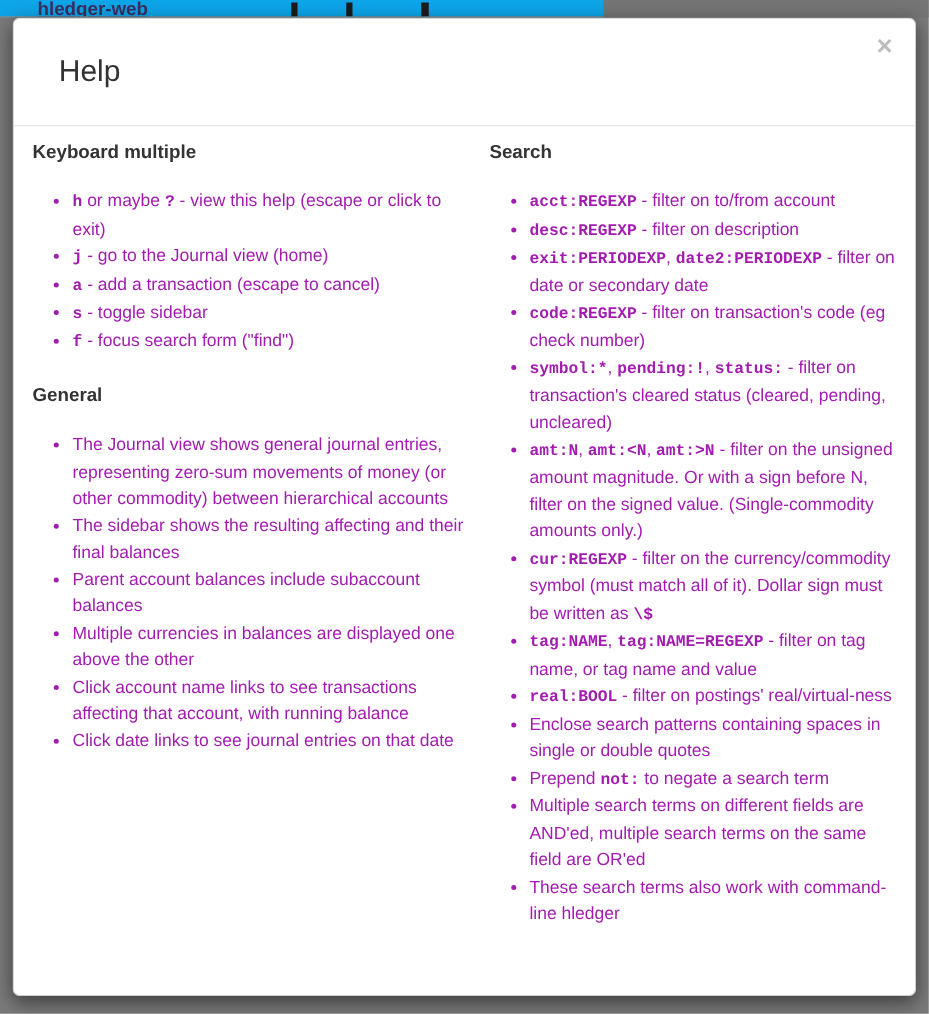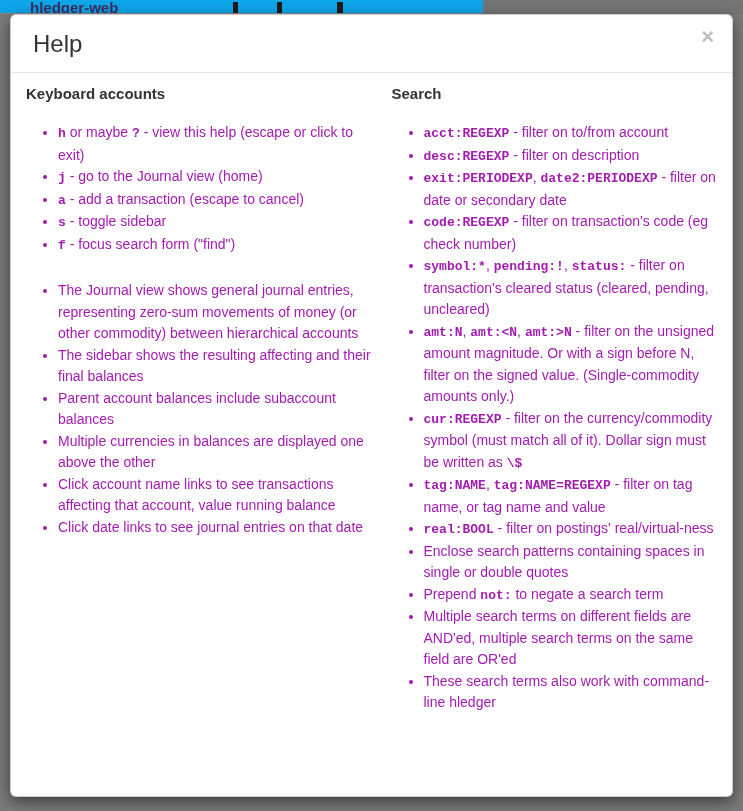--- a/index.html
+++ b/index.html
@@ -40,21 +40,21 @@
     border: 1px solid rgba(0,0,0,0.2);
     border-radius: 6px;
     box-shadow: 0 5px 15px rgba(0,0,0,0.5);
     overflow: hidden;
   }
   .modal-header {
     padding: 11px 15px 10px 20px;
     border-bottom: 1px solid #e5e5e5;
   }
   .modal-title {
-    margin: 2px; font-size: 24px; font-weight: normal;
+    margin: 16px; font-size: 24px; font-weight: normal;
     line-height: 1.35; color: #333;
   }
   .close {
     float: right;
     font-size: 22px; font-weight: bold; line-height: 1;
     color: #bdbdbd; cursor: pointer;
     margin-top: 0; margin-right: 3px;
     font-family: "Liberation Sans", sans-serif;
   }
   .modal-body {
@@ -94,34 +94,35 @@
 </div>
 <div class="top-strip-right"></div>
 
 <div class="modal">
   <div class="modal-header">
     <span class="close">×</span>
     <h2 class="modal-title">Help</h2>
   </div>
   <div class="modal-body">
     <div class="col">
-        <h4 class="section-heading">Keyboard accounts</h4>
+        <h4 class="section-heading">Keyboard multiple</h4>
         <ul>
           <li><span class="code">h</span> or maybe <span class="code">?</span> - view this help (escape or click to exit)</li>
           <li><span class="code">j</span> - go to the Journal view (home)</li>
           <li><span class="code">a</span> - add a transaction (escape to cancel)</li>
           <li><span class="code">s</span> - toggle sidebar</li>
           <li><span class="code">f</span> - focus search form ("find")</li>
         </ul>
+        <h4 class="section-heading">General</h4>
         <ul>
           <li>The Journal view shows general journal entries, representing zero-sum movements of money (or other commodity) between hierarchical accounts</li>
           <li>The sidebar shows the resulting affecting and their final balances</li>
           <li>Parent account balances include subaccount balances</li>
           <li>Multiple currencies in balances are displayed one above the other</li>
-          <li>Click account name links to see transactions affecting that account, value running balance</li>
+          <li>Click account name links to see transactions affecting that account, with running balance</li>
           <li>Click date links to see journal entries on that date</li>
         </ul>
       </div>
     <div class="col col-right">
         <h4 class="section-heading">Search</h4>
         <ul>
           <li><span class="code">acct:REGEXP</span> - filter on to/from account</li>
           <li><span class="code">desc:REGEXP</span> - filter on description</li>
           <li><span class="code">exit:PERIODEXP</span>, <span class="code">date2:PERIODEXP</span> - filter on date or secondary date</li>
           <li><span class="code">code:REGEXP</span> - filter on transaction's code (eg check number)</li>

